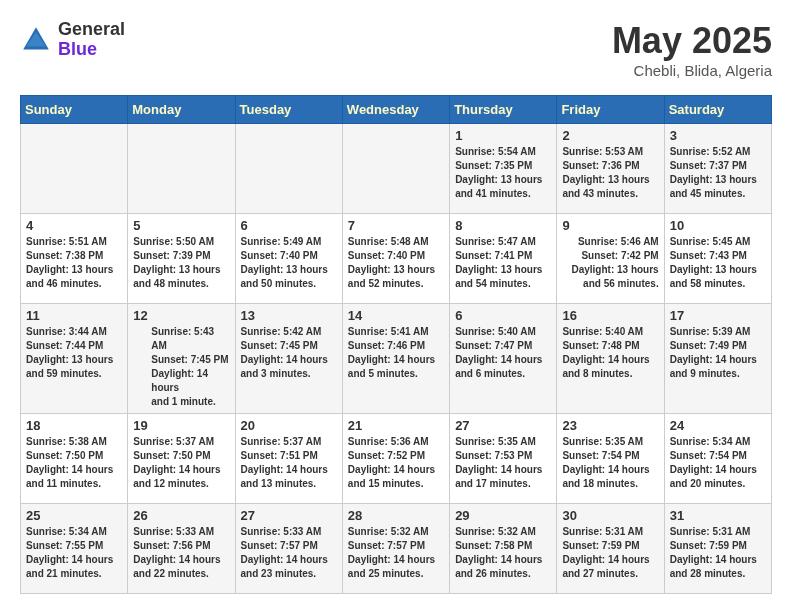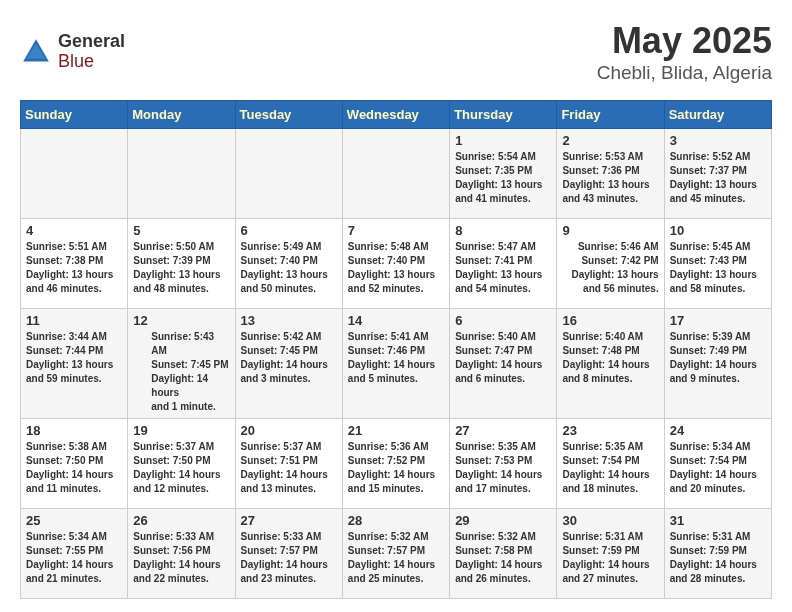--- a/index.html
+++ b/index.html
@@ -6,58 +6,58 @@
     body {
       font-family: Arial, sans-serif;
       background: #fff;
       width: 792px;
       min-height: 612px;
       padding: 20px;
     }
     .header {
       display: flex;
       justify-content: space-between;
-      align-items: center;
+      align-items: flex-start;
       margin-bottom: 16px;
     }
     .logo {
       display: flex;
       align-items: center;
       gap: 6px;
     }
     .logo-text {
       display: flex;
       flex-direction: column;
       line-height: 1.1;
     }
     .logo-general {
       font-size: 18px;
       font-weight: bold;
       color: #333;
     }
     .logo-blue {
       font-size: 18px;
-      font-weight: normal;
-      color: #7f1d1d;
+      font-weight: bold;
+      color: #6d28d9;
     }
     .logo-icon {
       width: 32px;
       height: 32px;
     }
     .title-block {
       text-align: right;
       margin-left: 48px;
     }
     .month-title {
       font-size: 36px;
       font-weight: bold;
       color: #333;
     }
     .location {
-      font-size: 19px;
+      font-size: 15px;
       color: #555;
     }
     table {
       width: 100%;
       border-collapse: collapse;
       table-layout: fixed;
     }
     thead tr th {
       background-color: #2a6db5;
       color: #fef9c3;

